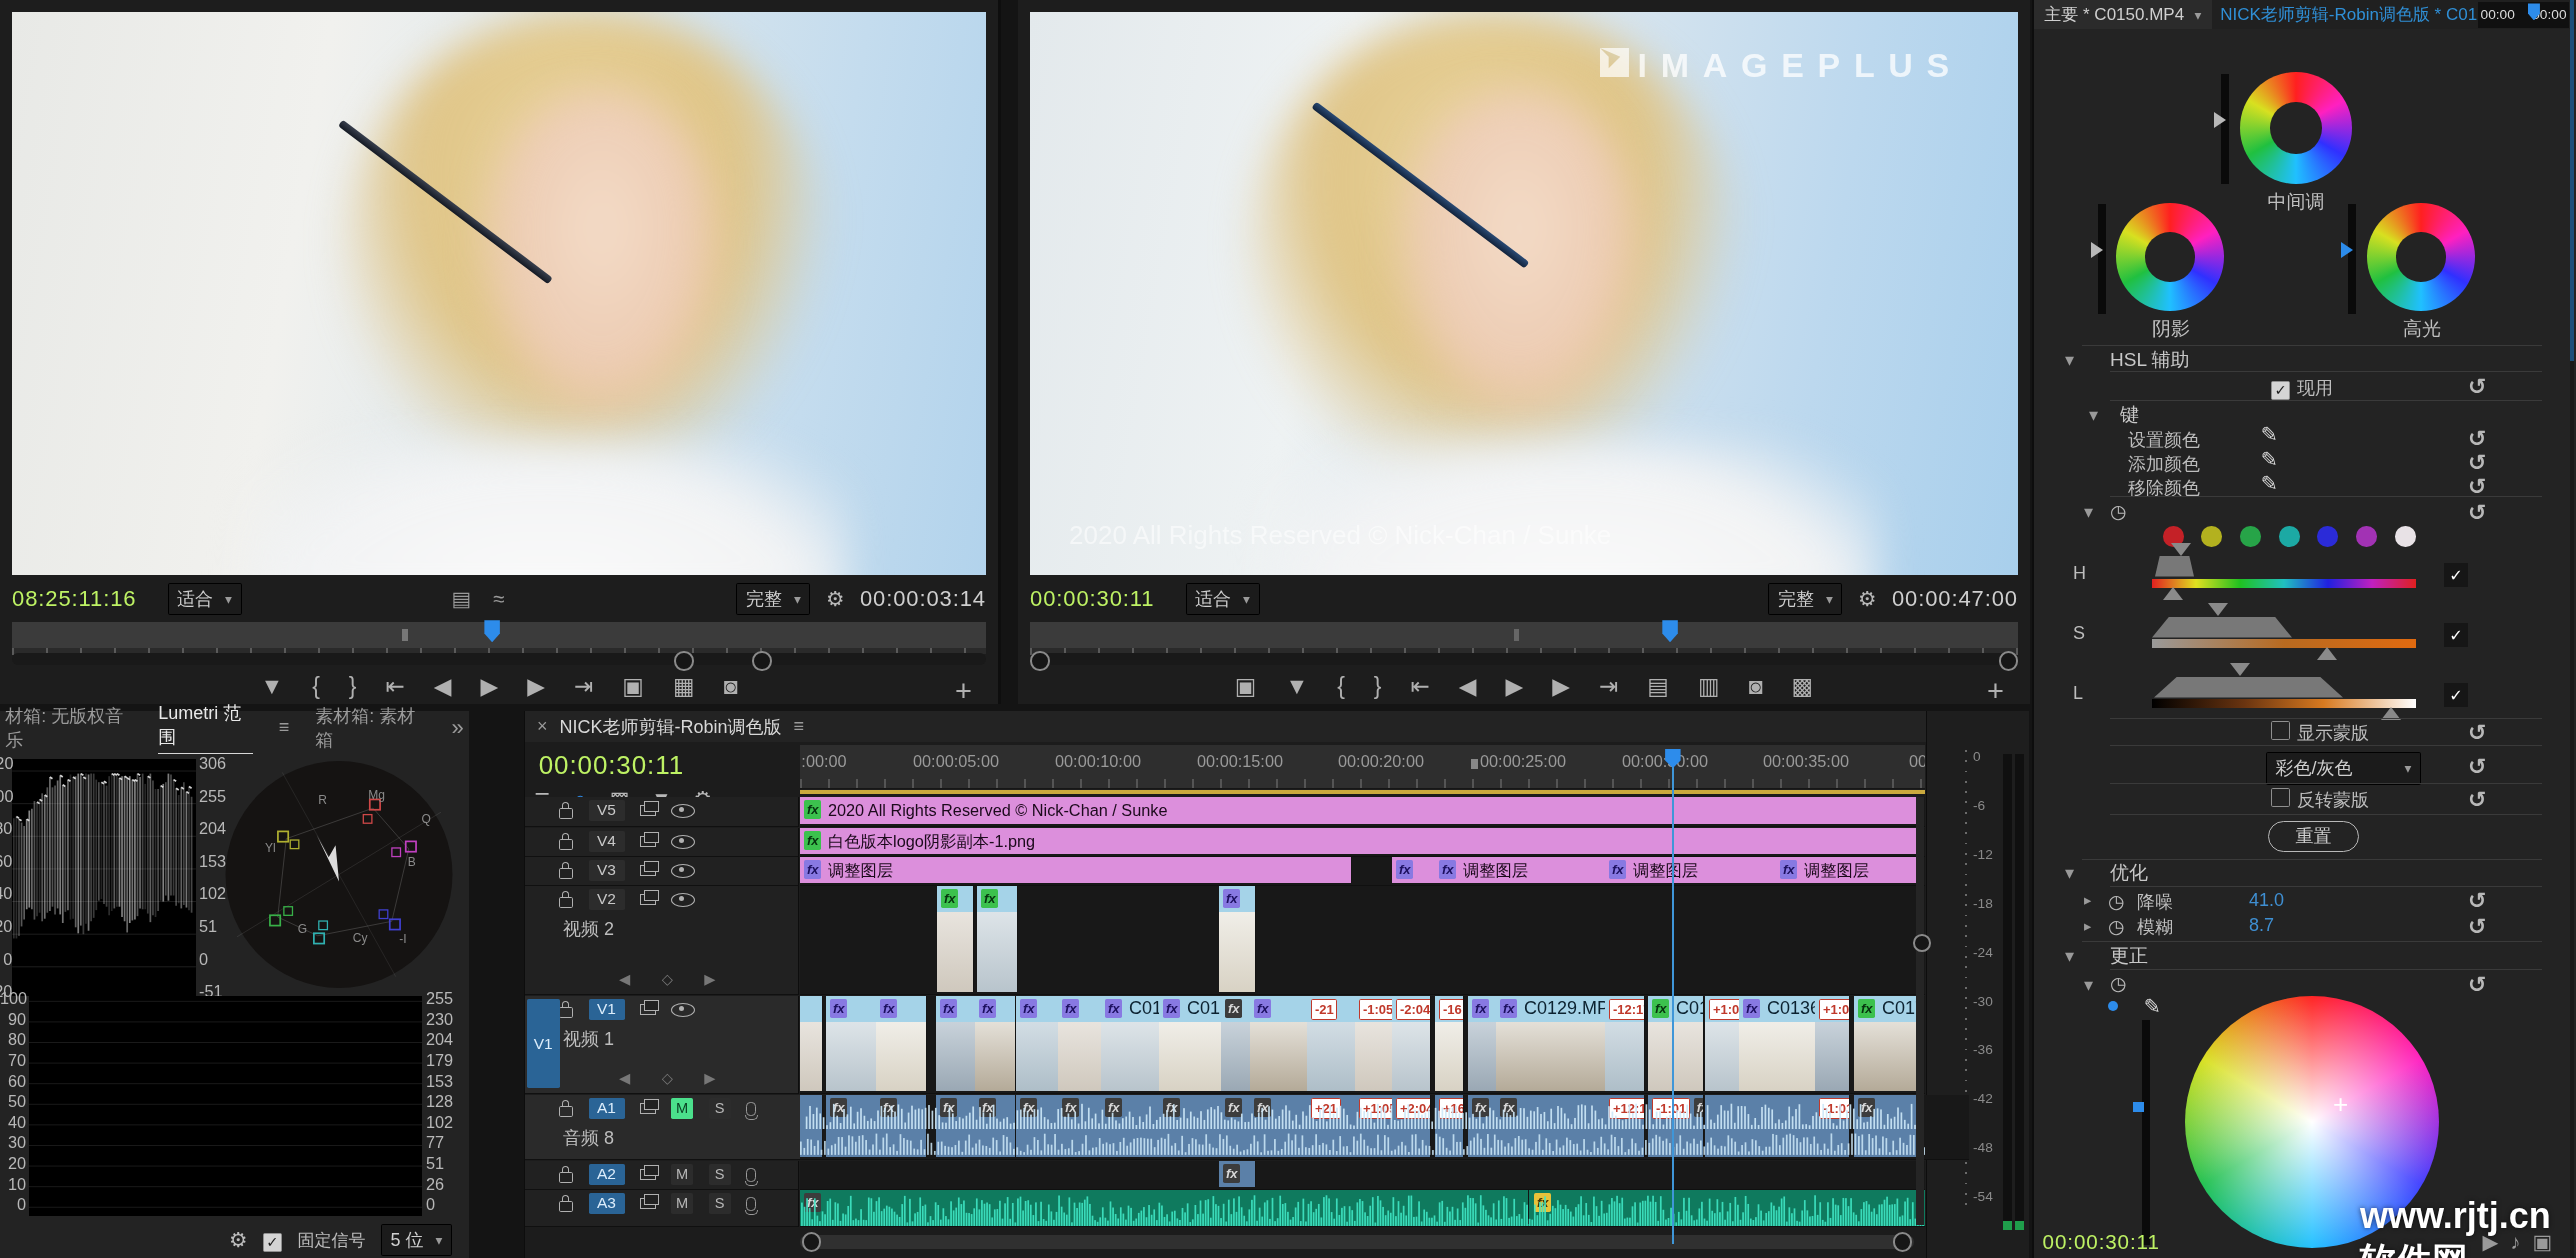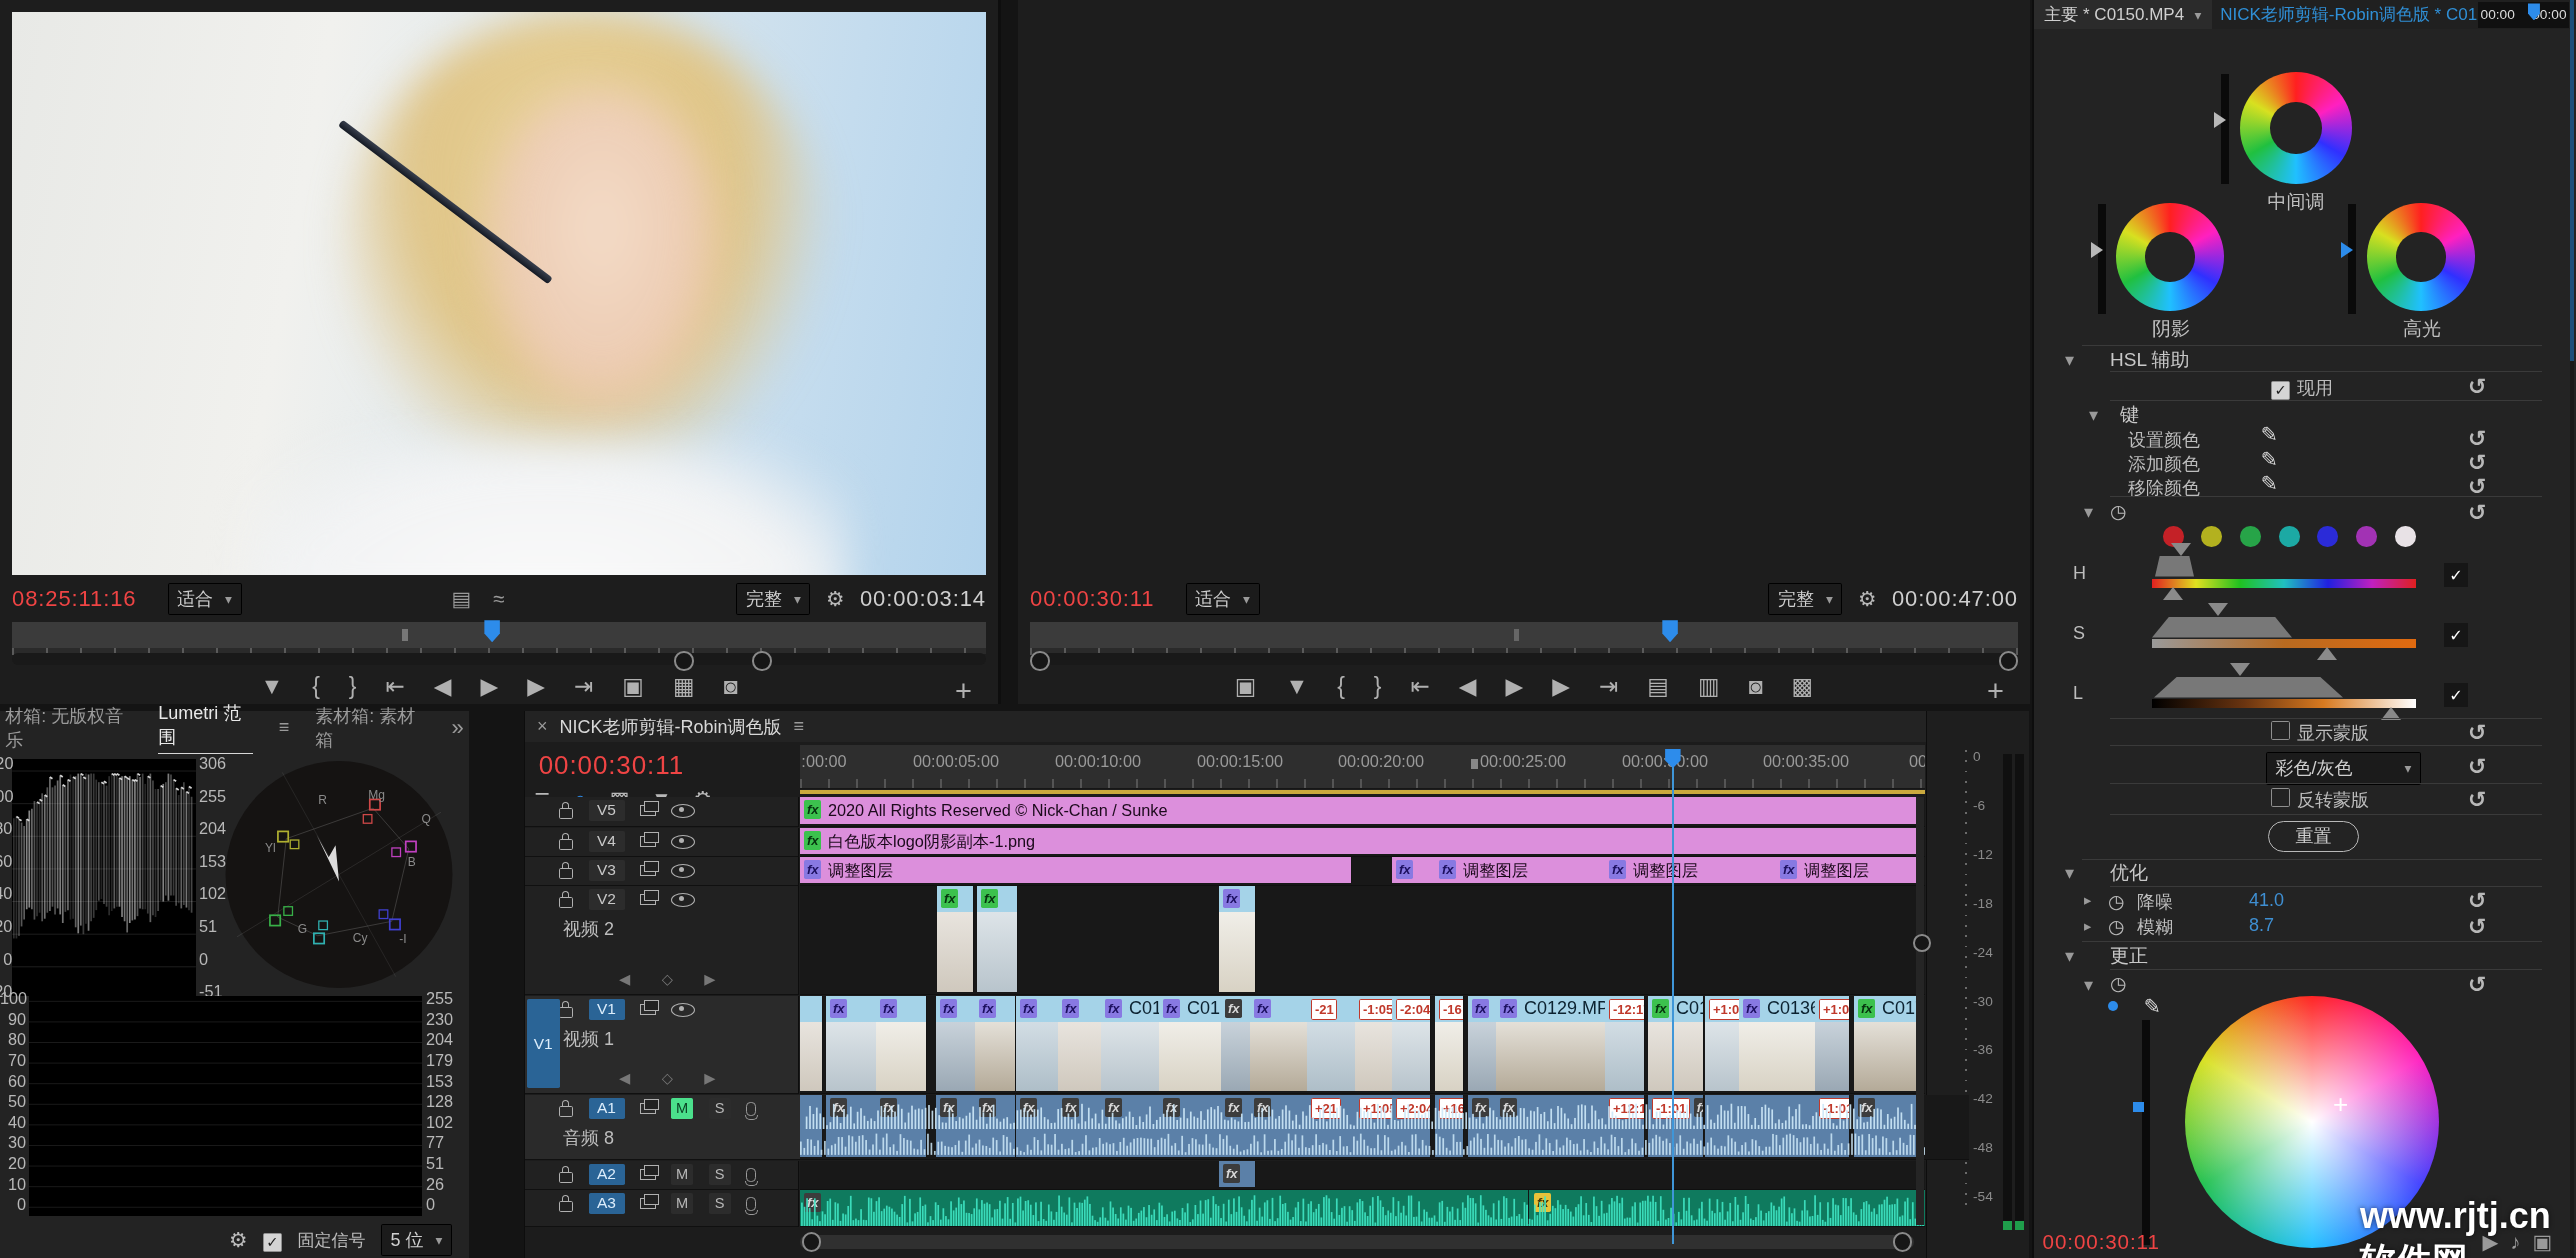--- a/index.html
+++ b/index.html
@@ -1,20 +1,20 @@
 <!DOCTYPE html>
 <html style="font-size:13.7px"><head>
 <meta charset="utf-8">
 <style>
   html,body{margin:0;padding:0;background:#111;}
   #app{position:relative;width:2576px;height:1259px;background:#141414;overflow:hidden;
        font-family:"Liberation Sans","DejaVu Sans",sans-serif;color:#c8c8c8;font-size:18px;}
   .panel{position:absolute;background:#232323;box-sizing:border-box;}
   .abs{position:absolute;box-sizing:border-box;}
-  .tc{color:#ef4444;font-size:22px;letter-spacing:0.9px;}
+  .tc{color:#bef264;font-size:22px;letter-spacing:0.9px;}
   .ddl{display:inline-flex;align-items:center;gap:12px;background:#1b1b1b;border:0.9px solid #000;
        padding:3.4px 8.6px;border-radius:1.7px;color:#cfcfcf;font-size:18px;}
   .chev{color:#9a9a9a;font-size:13.7px;}
   .gbtn{color:#b0b0b0;font-size:22px;cursor:default;}
   
   #src-monitor{left:0;top:0;width:1001px;height:704px;background:#1d1d1d;border-right:3.4px solid #0e0e0e;}
   #prg-monitor{left:1018px;top:0;width:1012px;height:704px;background:#1d1d1d;}
   .scene{position:absolute;left:12px;top:12px;right:12px;height:563px;overflow:hidden;
          background:linear-gradient(100deg,#e3e9ec 0%,#eef2f3 30%,#d6e4ee 55%,#bcd8ee 78%,#a8cfec 100%);}
   .scene.warm{background:linear-gradient(100deg,#e8e9e6 0%,#f1f1ee 30%,#dde7ec 55%,#c4dcee 80%,#b2d3ec 100%);}
@@ -216,20 +216,28 @@
         <span class="gbtn">▶</span>
         <span class="gbtn">⇥</span>
         <span class="gbtn">▣</span>
         <span class="gbtn">▦</span>
         <span class="gbtn">◙</span>
       </div>
     <div class="plus-btn abs" style="top:675px;">+</div>
   </div>
 
   <div id="prg-monitor" class="panel">
+    <div class="scene">
+      <div class="blob hair" style="right:28%;"></div>
+      <div class="blob face" style="right:38%;"></div>
+      <div class="blob shirt"></div>
+      <div class="pencil" style="left:26%;top:30%;background:linear-gradient(#2a4a74,#12233c);"></div>
+      <div class="frame-logo"><span class="lg-box"></span><span>IMAGEPLUS</span></div>
+      <div class="frame-wm">2020 All Rights Reserved © Nick-Chan / Sunke</div>
+    </div>
     <div class="mon-bar">
       <span class="tc">00:00:30:11</span>
       <span class="ddl" style="margin-left:31px;">
         <span>适合</span>
           <span class="chev">▾</span>
         </span>
       <span style="flex:1;"></span>
       <span class="ddl">
         <span>完整</span>
           <span class="chev">▾</span>

